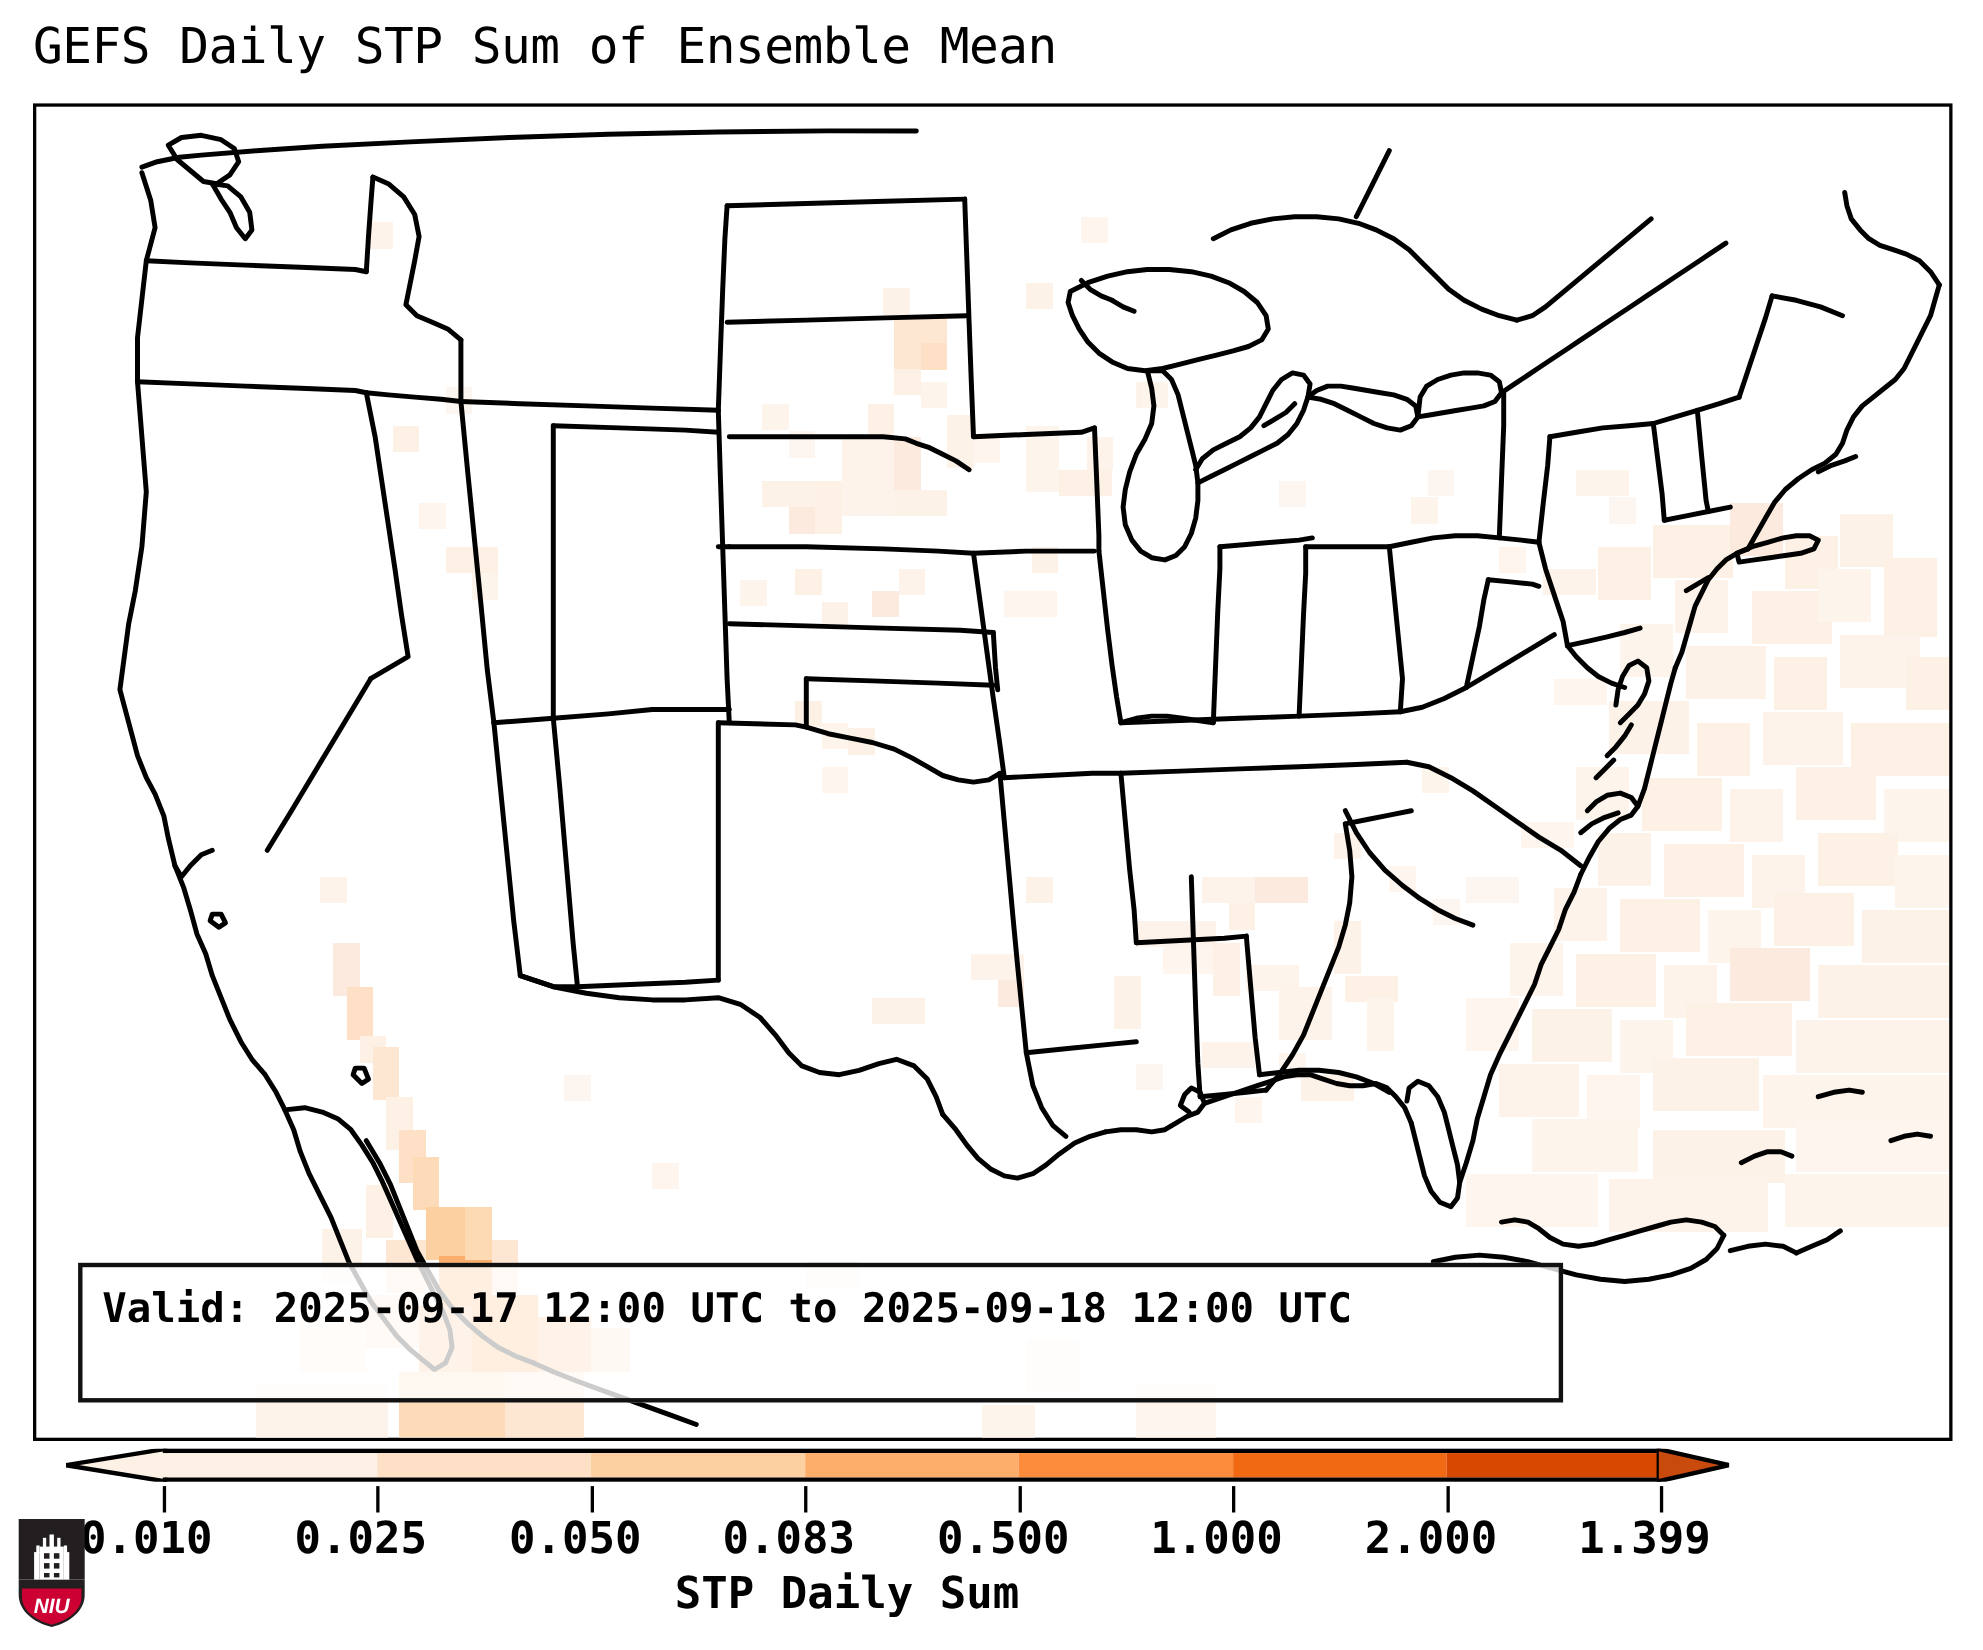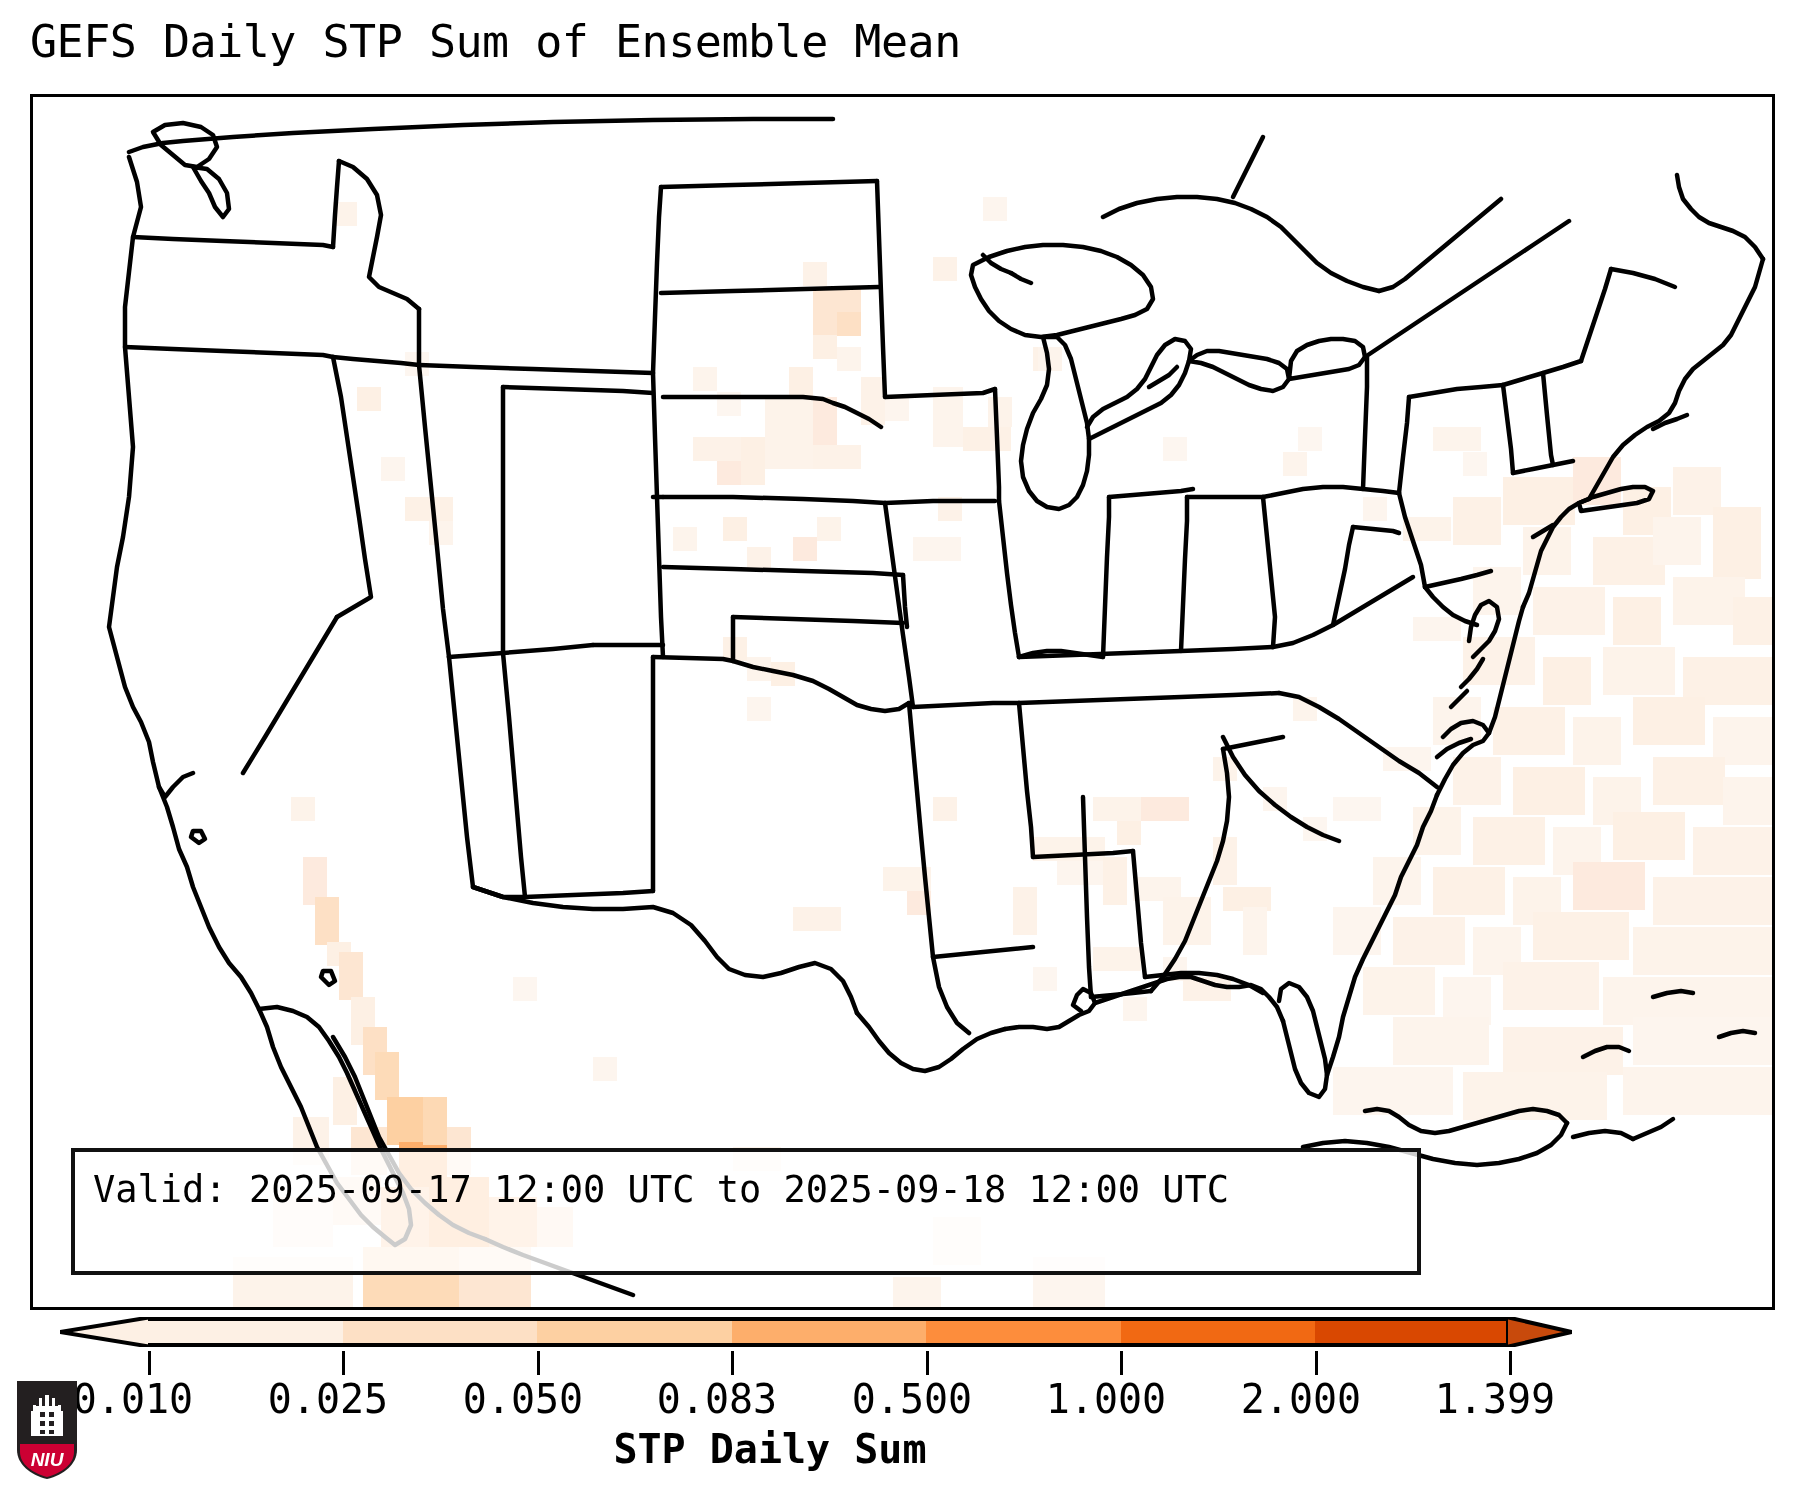--- a/index.html
+++ b/index.html
@@ -33,20 +33,21 @@
 
   
   .info-box{
     position:absolute;left:38px;top:1051px;
     width:1350px;height:127px;
     border:4px solid #111;
     background:rgba(255,255,255,0.80);
     box-sizing:border-box;
     z-index:5;
     padding:9px 0 0 18px;
+    font-weight:bold;
   }
   .info-line{
     font-size:37px;line-height:57px;color:#000;white-space:pre;
     letter-spacing:0px;
   }
 
   
   .cbar-wrap{
     position:absolute;left:60px;top:1317px;width:1450px;height:34px;
   }
@@ -59,21 +60,21 @@
   .cap-left-edge{
     position:absolute;left:0;top:0;width:92px;height:30px;
   }
   .cap-right-edge{position:absolute;left:1446px;top:0;width:66px;height:30px;}
 
   .cbar-ticks{position:absolute;left:0;top:1351px;width:1803px;height:26px;}
   .tick{position:absolute;top:0;width:3px;height:24px;background:#000;}
   .cbar-labels{position:absolute;left:0;top:1375px;width:1803px;height:50px;}
   .cbar-label{
     position:absolute;top:0;font-size:40px;line-height:48px;color:#000;
-    transform:translateX(-50%);white-space:pre;
+    transform:translateX(-50%);white-space:pre;font-weight:bold;
   }
   .cbar-axis-title{
     position:absolute;left:0;top:1424px;width:1540px;text-align:center;
     font-size:40px;line-height:50px;color:#000;white-space:pre;font-weight:bold;
   }
 
   
   .niu-logo{
     position:absolute;left:14px;top:1378px;width:66px;height:104px;
   }

